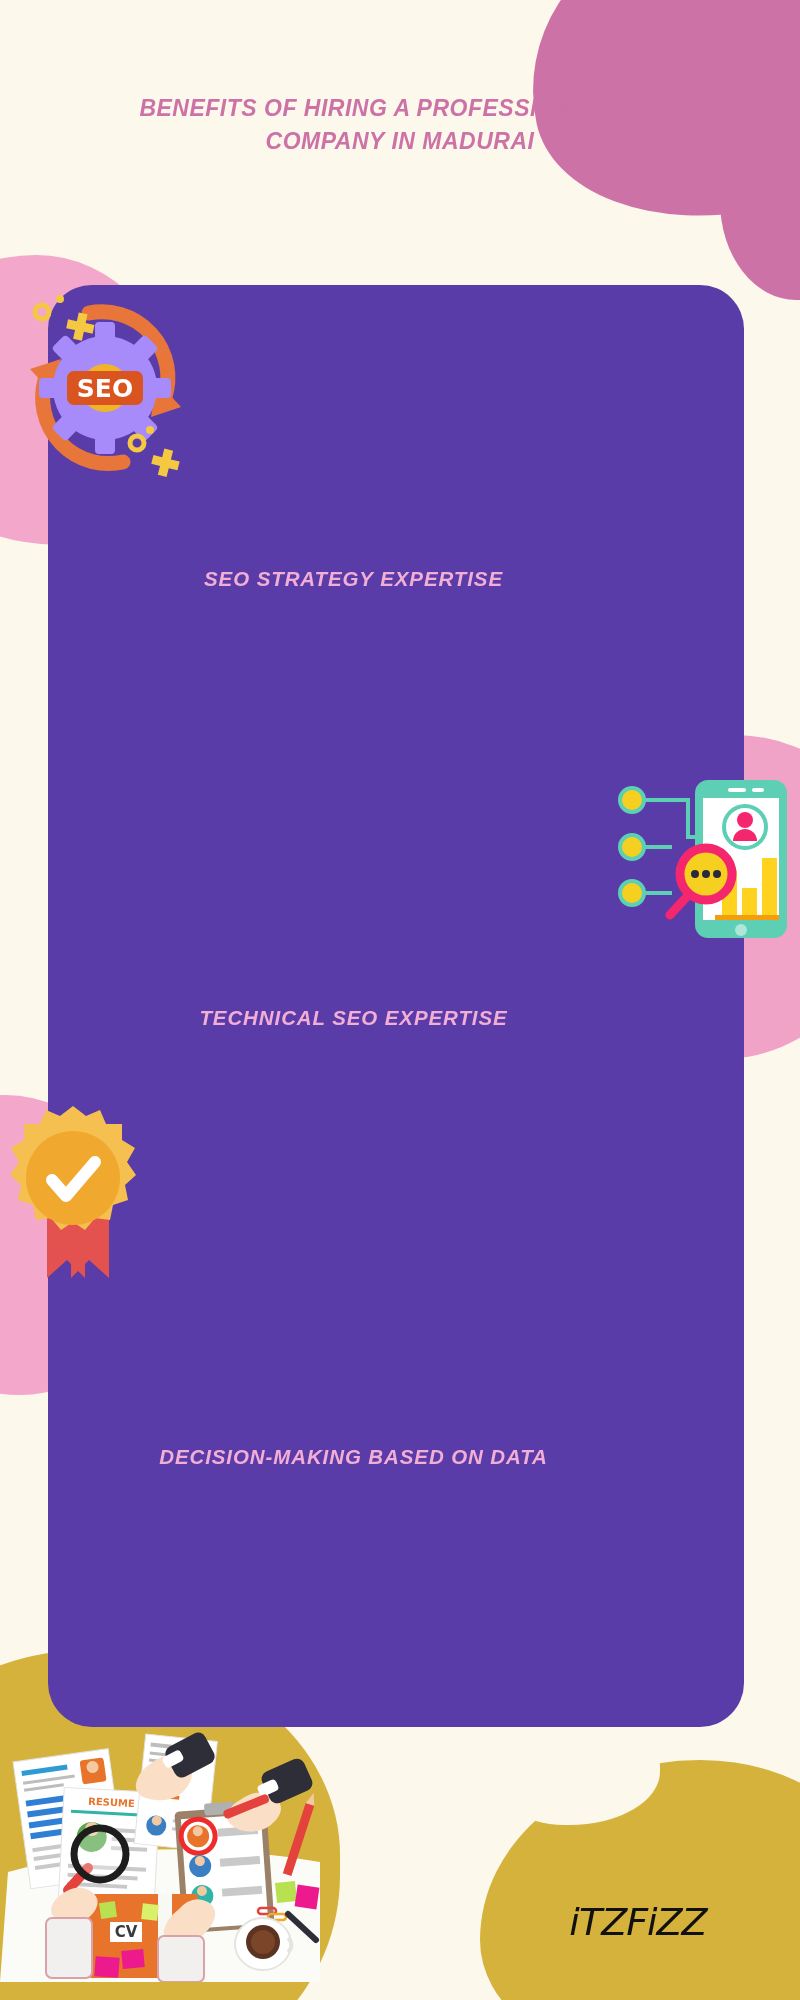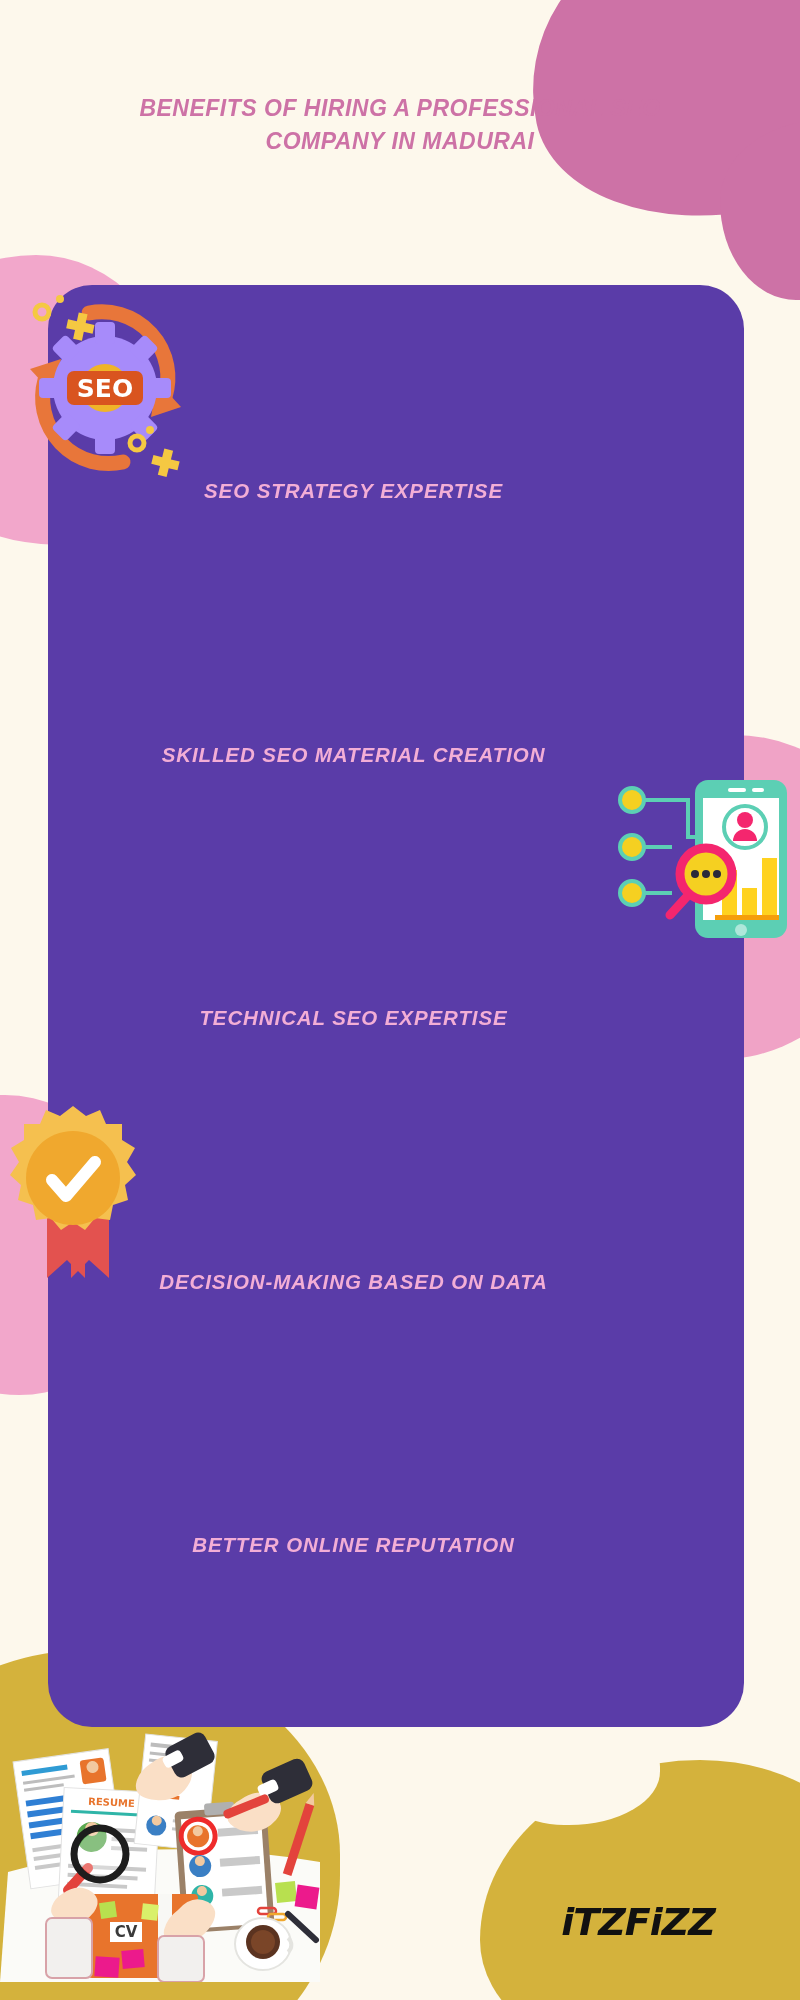--- a/index.html
+++ b/index.html
@@ -173,21 +173,21 @@
     position: absolute;
     bottom: 48px; right: 62px;
     width: 200px; height: 60px;
     z-index: 10;
     display: flex;
     align-items: center;
     justify-content: center;
   }
   .logo-text {
     font-size: 38px;
-    font-weight: bold;
+    font-weight: normal;
     font-style: italic;
     letter-spacing: -1px;
     color: #111111;
     font-family: "DejaVu Sans", sans-serif;
   }
 </style>
 </head>
 <body>
 
 <div class="poster">
@@ -200,24 +200,22 @@
   <div class="blob blob-bottom-gold"></div>
   <div class="blob blob-bottom-gold-right"></div>
   <div class="blob blob-bottom-gold-right-notch"></div>
 
   <h1 class="headline">Benefits of Hiring a Professional SEO Company in Madurai</h1>
 
   <div class="card"></div>
 
   <ul class="benefit-list">
     <li class="benefit-item">SEO Strategy Expertise</li>
-    <li class="benefit-item">Skilled SEO Material Creation</li>
     <li class="benefit-item">Technical SEO Expertise</li>
     <li class="benefit-item">Decision-Making Based on Data</li>
-    <li class="benefit-item">Better Online Reputation</li>
   </ul>
 
   <div class="gfx-seo">
     <svg viewBox="0 0 200 205" width="200" height="205" aria-hidden="true">
 
       <path d="M84 28 A66 66 0 0 1 160 112" fill="none" stroke="#e8763a" stroke-width="15" stroke-linecap="round"></path>
       <polygon points="152 96 176 122 146 132" fill="#e8763a"></polygon>
       <path d="M118 177 A66 66 0 0 1 40 95" fill="none" stroke="#e8763a" stroke-width="15" stroke-linecap="round"></path>
       <polygon points="49 110 25 84 56 74" fill="#e8763a"></polygon>
 

